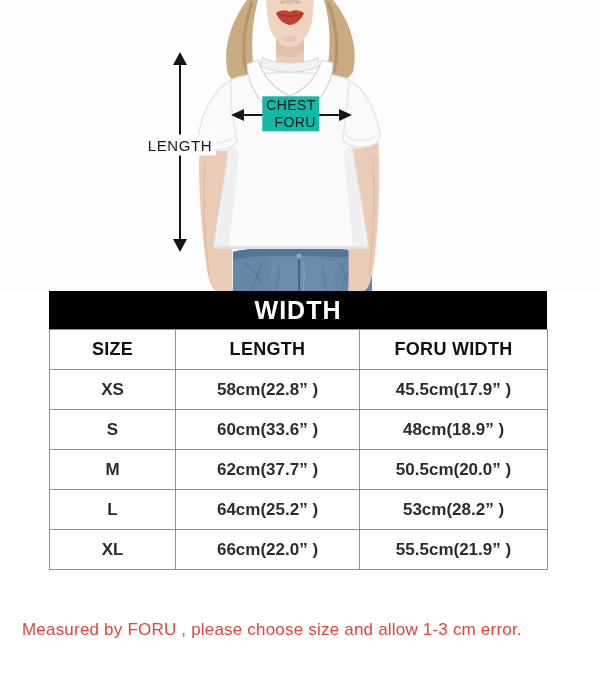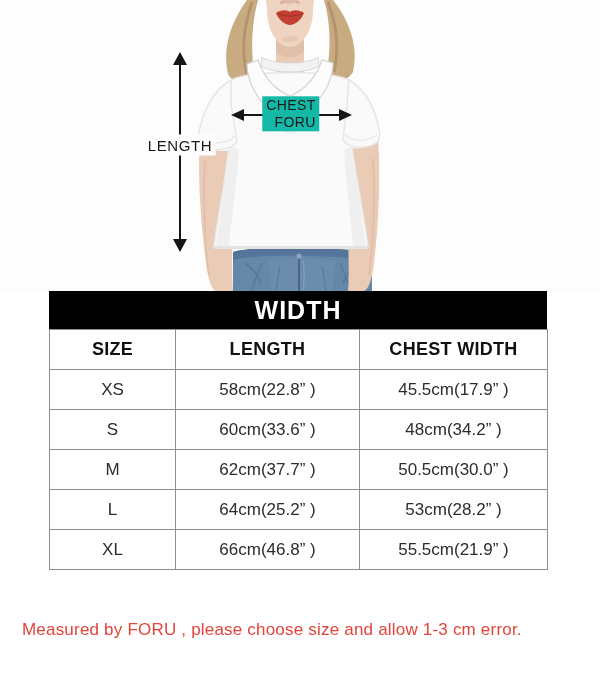--- a/index.html
+++ b/index.html
@@ -98,20 +98,21 @@
     table-layout: fixed;
   }
   .col-size { width: 126px; }
   .col-length { width: 184px; }
   .col-chest { width: 188px; }
   table.size-table th, table.size-table td {
     border: 1px solid #8f8f8f;
     text-align: center;
     vertical-align: middle;
     height: 40px;
+    font-weight: bold;
   }
   table.size-table th {
     font-size: 18px;
     font-weight: bold;
     color: #111111;
     letter-spacing: 0.3px;
   }
   table.size-table td {
     font-size: 17px;
     color: #2c2c2c;
@@ -219,47 +220,47 @@
     <table class="size-table">
       <colgroup>
         <col class="col-size">
           <col class="col-length">
           <col class="col-chest">
       </colgroup>
       <thead>
         <tr>
           <th>SIZE</th>
           <th>LENGTH</th>
-          <th>CHEST WIDTH</th>
+          <th>FORU WIDTH</th>
         </tr>
       </thead>
       <tbody>
         <tr>
           <td>XS</td>
           <td>58cm(22.8” )</td>
           <td>45.5cm(17.9” )</td>
         </tr>
         <tr>
           <td>S</td>
           <td>60cm(33.6” )</td>
-          <td>48cm(34.2” )</td>
+          <td>48cm(18.9” )</td>
         </tr>
         <tr>
           <td>M</td>
           <td>62cm(37.7” )</td>
-          <td>50.5cm(30.0” )</td>
+          <td>50.5cm(20.0” )</td>
         </tr>
         <tr>
           <td>L</td>
           <td>64cm(25.2” )</td>
           <td>53cm(28.2” )</td>
         </tr>
         <tr>
           <td>XL</td>
-          <td>66cm(46.8” )</td>
+          <td>66cm(22.0” )</td>
           <td>55.5cm(21.9” )</td>
         </tr>
       </tbody>
     </table>
   </div>
 
   <div class="footnote">Measured by FORU , please choose size and allow 1-3 cm error.</div>
 
 </div>
 

